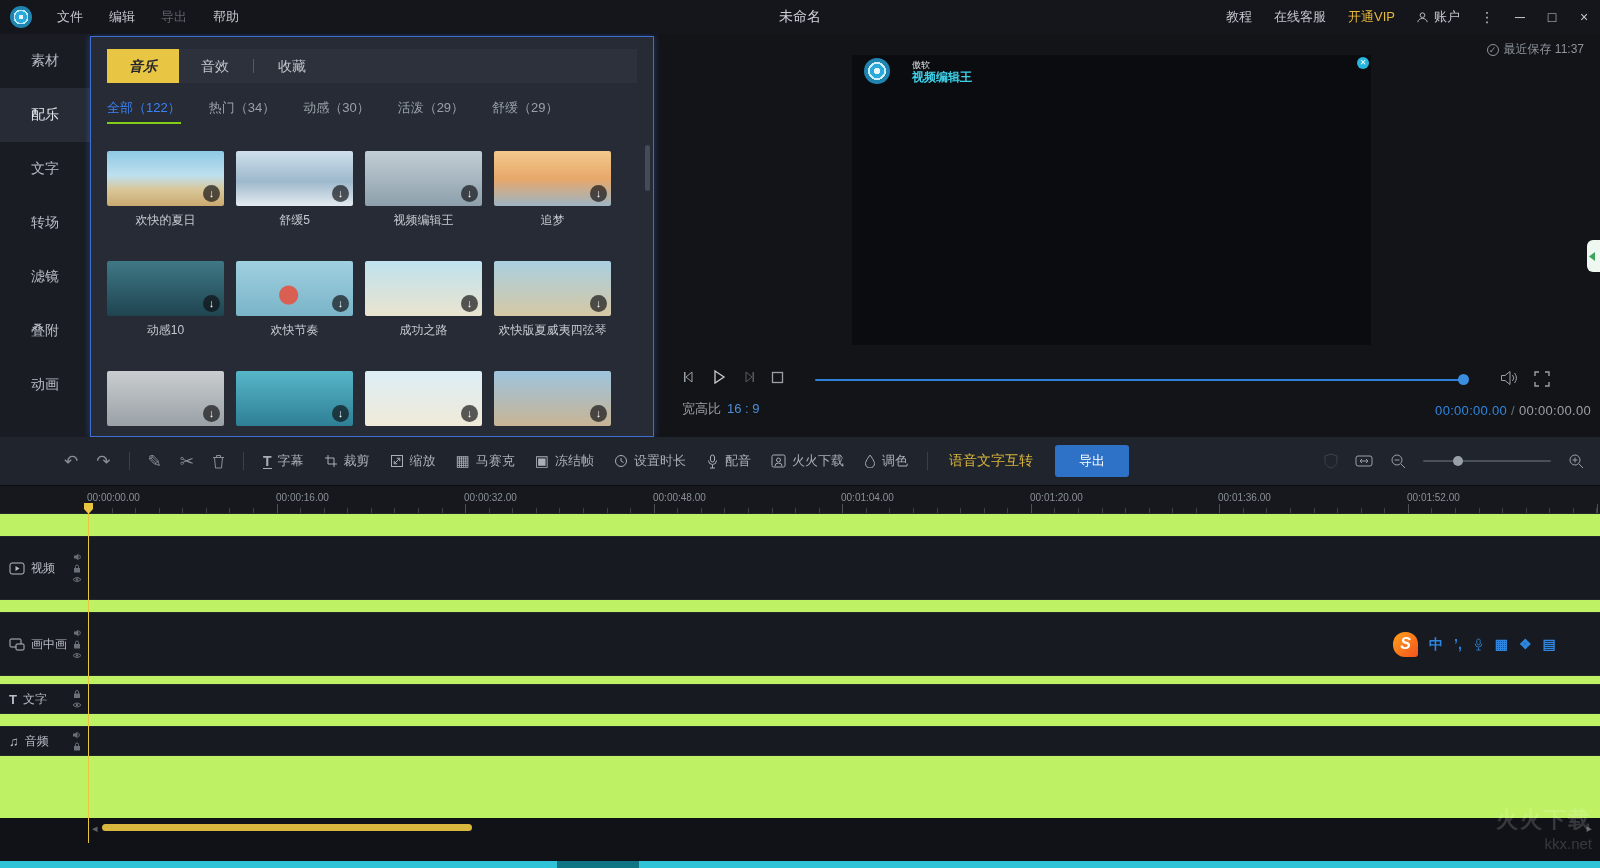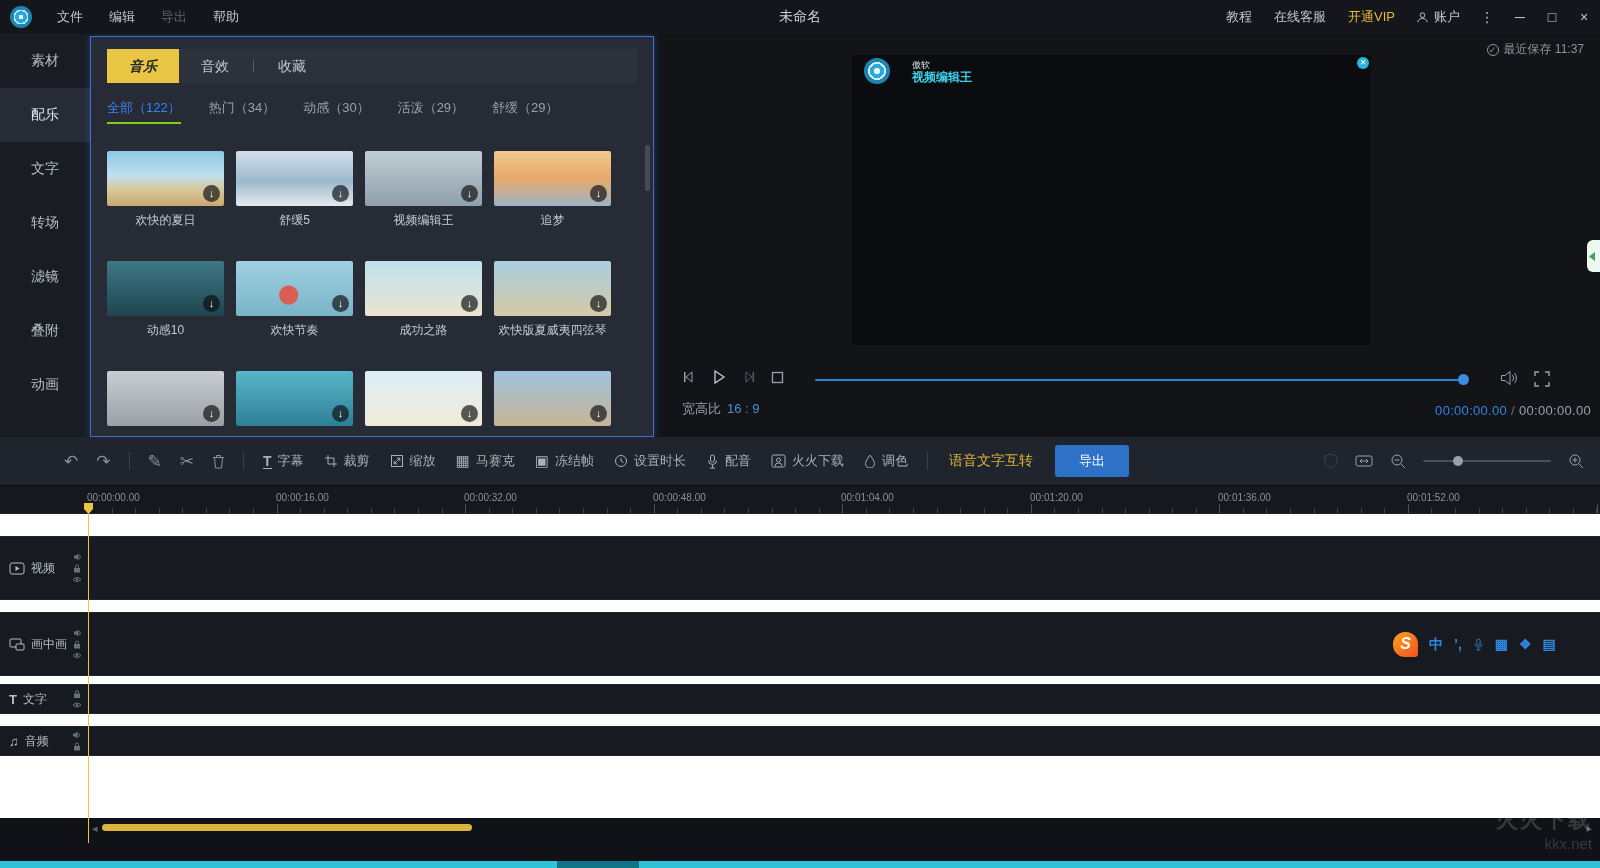--- a/index.html
+++ b/index.html
@@ -101,21 +101,21 @@
 
   
   .ruler { position:absolute; top:486px; left:0; right:0; height:28px; background:#16181e; border-bottom:1px solid #23262d; z-index:5; }
   .rlabel { position:absolute; top:6px; font-size:10px; color:#8a9098; white-space:nowrap; }
   .ticks-minor { position:absolute; left:88px; right:0; bottom:0; height:5px;
     background:repeating-linear-gradient(90deg,#3c4049 0,#3c4049 1px,rgba(0,0,0,0) 1px,rgba(0,0,0,0) 23.57px); }
   .ticks-major { position:absolute; left:88px; right:0; bottom:0; height:9px;
     background:repeating-linear-gradient(90deg,#4a4f58 0,#4a4f58 1px,rgba(0,0,0,0) 1px,rgba(0,0,0,0) 188.57px); }
 
   
-  .tracks { position:absolute; top:514px; left:0; right:0; height:304px; background:#ffffff;padding-left:31px; }
+  .tracks { position:absolute; top:514px; left:0; right:0; height:304px; background:#bef264;padding-left:31px; }
   .trow { position:absolute; left:0; right:0; border-top:1px solid #23262d; border-bottom:1px solid #23262d; background:#171a20; }
   .trow.r-video { top:22px;  height:64px; }
   .trow.r-pip   { top:98px;  height:64px; }
   .trow.r-text  { top:170px; height:30px; }
   .trow.r-audio { top:212px; height:30px; }
   .trow.r-voice { top:254px; height:30px; }
   .thead { position:absolute; left:0; top:0; bottom:0; width:86px; display:flex; align-items:center; gap:6px; padding-left:9px; font-size:12px; color:#b8bdc5; }
   .thead .tchar { font-size:13px; font-weight:bold; color:#b8bdc5; }
   .ticons { position:absolute; left:72px; top:50%; transform:translateY(-50%); display:flex; flex-direction:column; gap:3px; align-items:center; }
 

